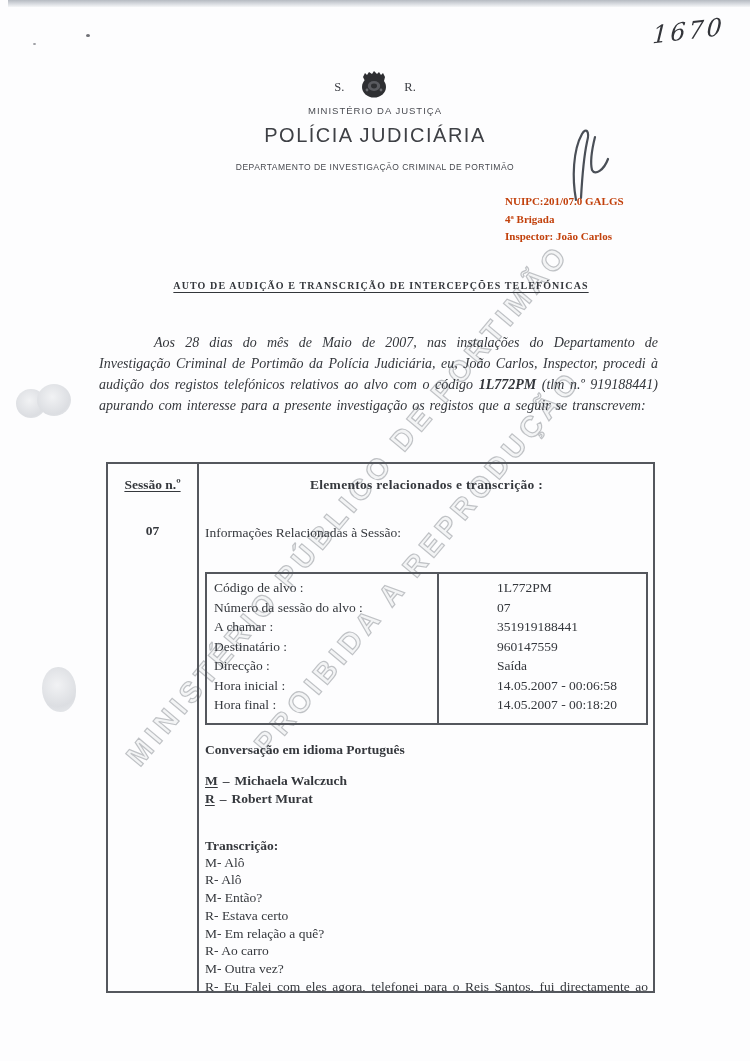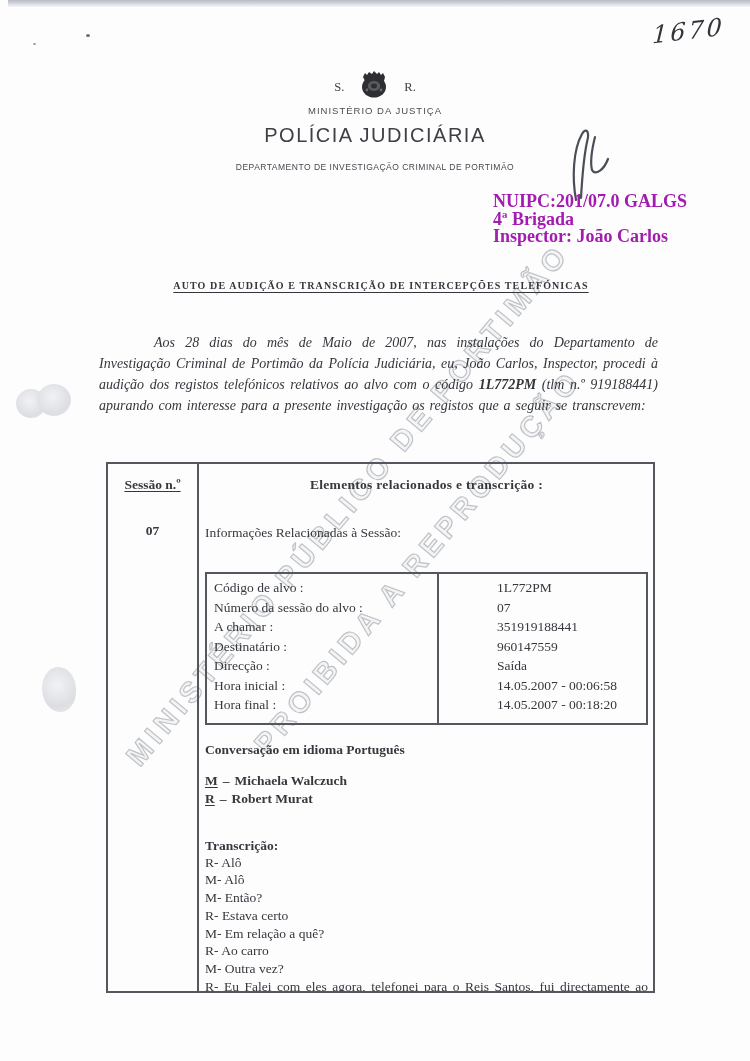--- a/index.html
+++ b/index.html
@@ -40,22 +40,22 @@
     display:flex; justify-content:center; align-items:center; gap:13px; }
   .emblem-letter { font-size:12.5px; color:#3c3e44; }
   .hdr-ministry { position:absolute; top:105px; left:0; right:0; text-align:center;
     font-family:"Liberation Sans", sans-serif; font-size:9.5px; letter-spacing:1px; color:#4a4c52; }
   .hdr-org { position:absolute; top:124px; left:0; right:0; text-align:center;
     font-family:"Liberation Sans", sans-serif; font-size:20px; letter-spacing:1.5px; color:#3e4045; }
   .hdr-dept { position:absolute; top:162px; left:0; right:0; text-align:center;
     font-family:"Liberation Sans", sans-serif; font-size:8.5px; letter-spacing:.5px; color:#46484e; }
   .sig { position:absolute; left:560px; top:126px; }
 
-  .case-block { position:absolute; left:493px; top:193px; font-weight:bold;
-    font-size:18px; line-height:17.5px; color:#a21caf; }
+  .case-block { position:absolute; left:505px; top:193px; font-weight:bold;
+    font-size:11px; line-height:17.5px; color:#c2410c; }
 
   .doc-title { position:absolute; top:280px; left:40px; right:28px; text-align:center;
     font-weight:bold; font-size:10px; letter-spacing:1.1px; color:#33363b; }
   .doc-title span { text-decoration:underline; text-underline-offset:3px; }
 
   .intro { position:absolute; left:99px; top:332px; width:559px;
     font-style:italic; font-size:14px; line-height:21px;
     text-align:justify; text-indent:55px; word-spacing:1.5px; color:#33363b; }
 
   
@@ -180,22 +180,22 @@
       <div class="langnote">Conversação em idioma Português</div>
 
       <div class="speakers">
         <div class="speaker-line"><span class="b u">M</span><span class="b sep">–</span><span class="b">Michaela Walczuch</span></div>
           <div class="speaker-line"><span class="b u">R</span><span class="b sep">–</span><span class="b">Robert Murat</span></div>
       </div>
 
       <div class="translabel">Transcrição:</div>
 
       <div class="tlines">
-        <div class="tline">R- Alô</div>
-          <div class="tline">M- Alô</div>
+        <div class="tline">M- Alô</div>
+          <div class="tline">R- Alô</div>
           <div class="tline">M- Então?</div>
           <div class="tline">R- Estava certo</div>
           <div class="tline">M- Em relação a quê?</div>
           <div class="tline">R- Ao carro</div>
           <div class="tline">M- Outra vez?</div>
           <div class="tline">R- Eu Falei com eles agora, telefonei para o Reis Santos, fui directamente ao apartamento da PJ…telefonei para o Reis Santos, disse: olha se vocês</div>
       </div>
     </div>
   </div>
 

